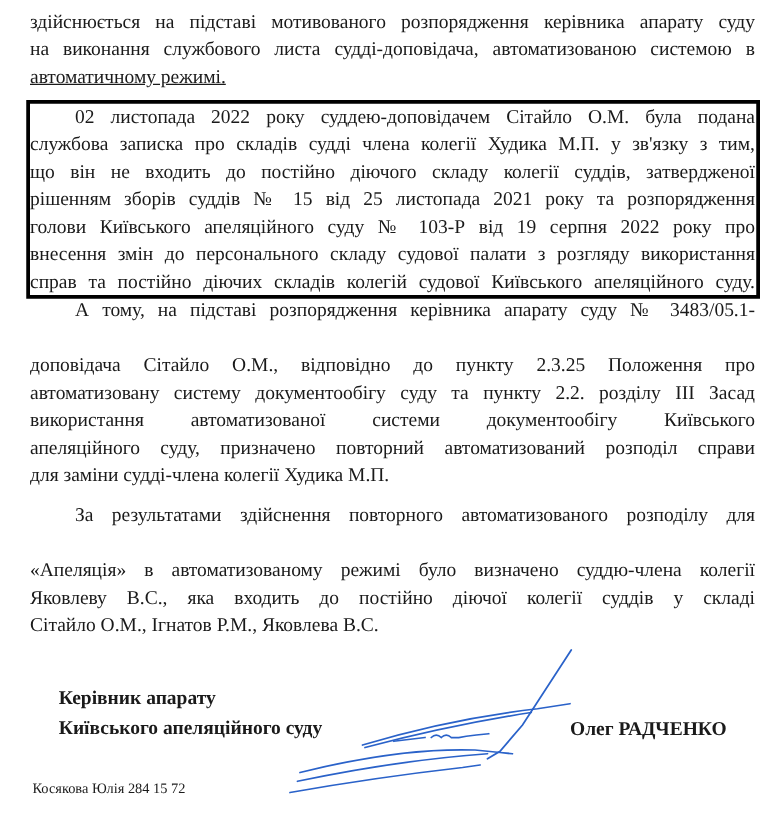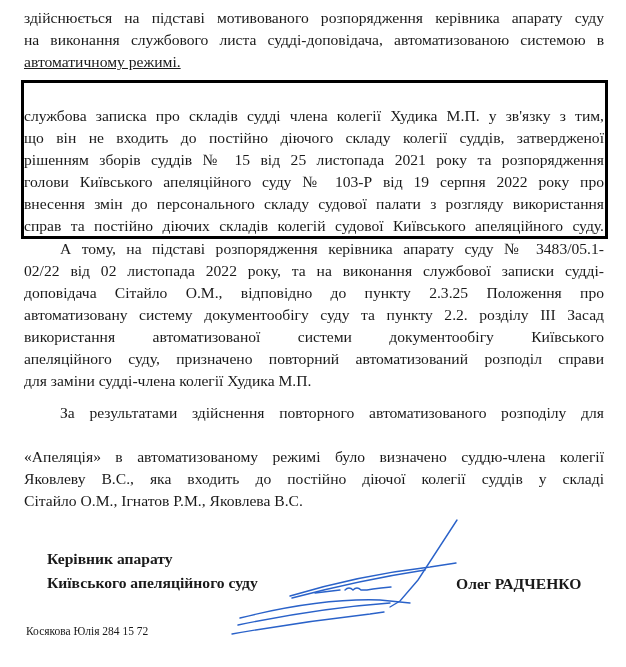--- a/index.html
+++ b/index.html
@@ -20,29 +20,29 @@
 </head>
 <body>
 
 <div class="page">
 
   <div class="line" style="top:8px">здійснюється на підставі мотивованого розпорядження керівника апарату суду</div>
   <div class="line" style="top:30px">на виконання службового листа судді-доповідача, автоматизованою системою в</div>
   <div class="line last" style="top:52px; text-decoration: underline;">автоматичному режимі.</div>
 
   <div class="box"></div>
+  <div class="line indent" style="top:84px">02 листопада 2022 року суддею-доповідачем Сітайло О.М. була подана</div>
   <div class="line" style="top:106px">службова записка про складів судді члена колегії Худика М.П. у зв'язку з тим,</div>
   <div class="line" style="top:128px">що він не входить до постійно діючого складу колегії суддів, затвердженої</div>
   <div class="line" style="top:150px">рішенням зборів суддів № 15 від 25 листопада 2021 року та розпорядження</div>
   <div class="line" style="top:172px">голови Київського апеляційного суду № 103-Р від 19 серпня 2022 року про</div>
   <div class="line" style="top:194px">внесення змін до персонального складу судової палати з розгляду використання</div>
   <div class="line" style="top:216px">справ та постійно діючих складів колегій судової Київського апеляційного суду.</div>
 
   <div class="line indent" style="top:239px">А тому, на підставі розпорядження керівника апарату суду № 3483/05.1-</div>
-  <div class="line" style="top:261px">02/22 від 02 листопада 2022 року, та на виконання службової записки судді-</div>
   <div class="line" style="top:283px">доповідача Сітайло О.М., відповідно до пункту 2.3.25 Положення про</div>
   <div class="line" style="top:305px">автоматизовану систему документообігу суду та пункту 2.2. розділу III Засад</div>
   <div class="line" style="top:327px; word-spacing: 28px;">використання автоматизованої системи документообігу Київського</div>
   <div class="line" style="top:349px">апеляційного суду, призначено повторний автоматизований розподіл справи</div>
   <div class="line last" style="top:371px">для заміни судді-члена колегії  Худика М.П.</div>
 
   <div class="line indent" style="top:403px">За результатами здійснення повторного автоматизованого розподілу для</div>
   <div class="line" style="top:447px">«Апеляція» в автоматизованому режимі було визначено суддю-члена колегії</div>
   <div class="line" style="top:469px">Яковлеву В.С., яка входить до постійно діючої колегії суддів у складі</div>
   <div class="line last" style="top:491px">Сітайло О.М., Ігнатов Р.М., Яковлева В.С.</div>

